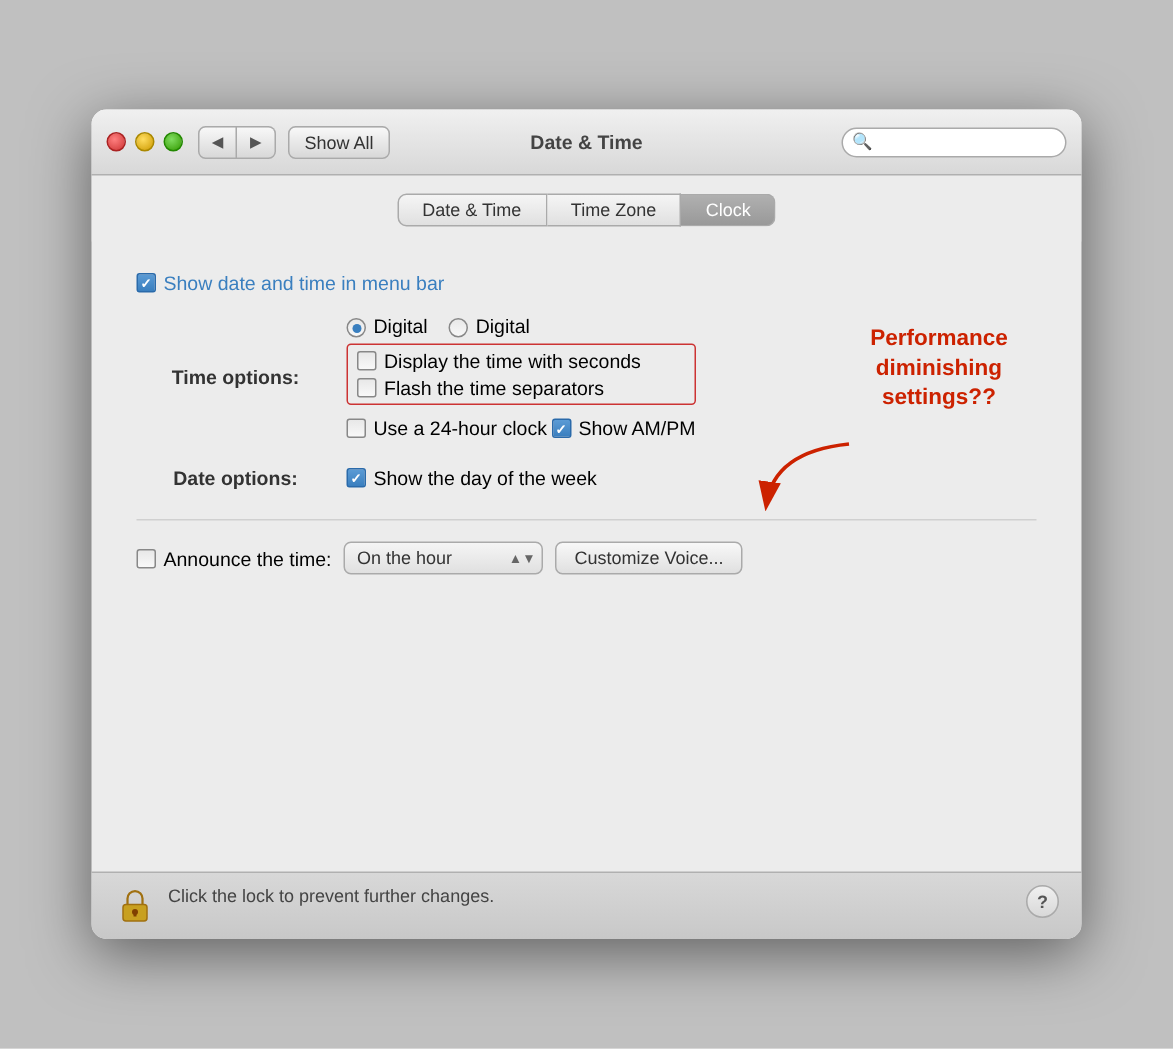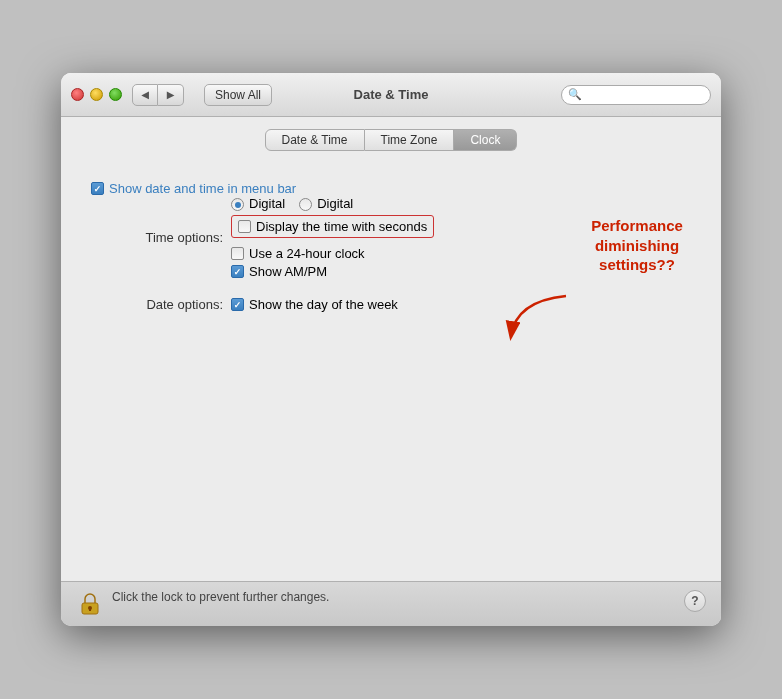--- a/index.html
+++ b/index.html
@@ -74,21 +74,21 @@
     }
     .nav-btn:first-child { border-radius: 5px 0 0 5px; }
     .nav-btn:last-child { border-radius: 0 5px 5px 0; border-left: none; }
 
     .show-all-btn {
       background: linear-gradient(to bottom, #f8f8f8, #d8d8d8);
       border: 1px solid #aaa;
       border-radius: 5px;
       padding: 2px 10px;
       height: 22px;
-      margin-left: 20px;
+      margin-left: 8px;
       cursor: pointer;
       font-size: 12px;
       color: #333;
     }
 
     .titlebar-title {
       position: absolute;
       left: 50%;
       transform: translateX(-50%);
       font-size: 13px;
@@ -147,39 +147,40 @@
     
     .content {
       padding: 15px 30px 20px;
       min-height: 420px;
       position: relative;
     }
 
     .annotation {
       position: absolute;
       top: 55px;
-      right: 4px;
+      right: 15px;
       color: #cc2200;
       font-size: 15px;
       font-weight: bold;
       text-align: center;
       line-height: 1.3;
       max-width: 160px;
     }
 
     .arrow-annotation {
       position: absolute;
       top: 130px;
       right: 145px;
     }
 
     
     .show-date-row {
       display: flex;
       align-items: center;
+      margin-bottom: 14px;
       margin-top: 5px;
     }
 
     .checkbox-label {
       display: flex;
       align-items: center;
       gap: 5px;
       cursor: pointer;
     }
 
@@ -228,24 +229,24 @@
     }
 
     .option-row {
       display: flex;
       align-items: center;
       margin-bottom: 4px;
     }
 
     .option-label-col {
       width: 140px;
-      text-align: right;
+      text-align: center;
       padding-right: 8px;
       color: #333;
-      font-weight: normal;
+      font-weight: bold;
       flex-shrink: 0;
     }
 
     .options-col {
       display: flex;
       flex-direction: column;
       gap: 4px;
     }
 
     .radio-row {
@@ -266,21 +267,21 @@
       border: 1.5px solid #cc3333;
       border-radius: 3px;
       padding: 3px 6px;
       display: inline-flex;
       flex-direction: column;
       gap: 3px;
     }
 
     .sub-options {
       display: flex;
-      flex-direction: column;
+      flex-direction: row;
       gap: 3px;
       margin-top: 4px;
     }
 
     .section-gap {
       height: 14px;
     }
 
     
     .announce-section {
@@ -435,20 +436,24 @@
             <div class="mac-radio"></div>
             <span>Digital</span>
           </label>
         </div>
 
         <div class="highlighted-box">
           <label class="checkbox-label">
             <div class="mac-checkbox"></div>
             <span>Display the time with seconds</span>
           </label>
+          <label class="checkbox-label">
+            <div class="mac-checkbox"></div>
+            <span>Flash the time separators</span>
+          </label>
         </div>
 
         <div class="sub-options">
           <label class="checkbox-label">
             <div class="mac-checkbox"></div>
             <span>Use a 24-hour clock</span>
           </label>
           <label class="checkbox-label">
             <div class="mac-checkbox checked"></div>
             <span>Show AM/PM</span>
@@ -462,20 +467,35 @@
     <div class="option-row">
       <div class="option-label-col">Date options:</div>
       <div class="options-col">
         <label class="checkbox-label">
           <div class="mac-checkbox checked"></div>
           <span>Show the day of the week</span>
         </label>
       </div>
     </div>
 
+    <div class="announce-section">
+      <label class="checkbox-label">
+        <div class="mac-checkbox"></div>
+        <span>Announce the time:</span>
+      </label>
+      <div class="dropdown-wrapper">
+        <select class="dropdown-select">
+          <option>On the hour</option>
+          <option>On the half hour</option>
+          <option>On the quarter hour</option>
+        </select>
+        <span class="dropdown-arrow">▲▼</span>
+      </div>
+      <button class="customize-btn">Customize Voice...</button>
+    </div>
 
   </div>
 
   <div class="bottom-bar">
     <svg class="lock-icon" viewBox="0 0 28 28" fill="none">
       <rect x="6" y="13" width="16" height="11" rx="2" fill="#c8a020" stroke="#a07010" stroke-width="1"></rect>
       <path d="M9 13v-4a5 5 0 0 1 10 0v4" stroke="#a07010" stroke-width="1.5" fill="none"></path>
       <circle cx="14" cy="18" r="2" fill="#804000"></circle>
       <rect x="13" y="18" width="2" height="3" fill="#804000"></rect>
     </svg>

